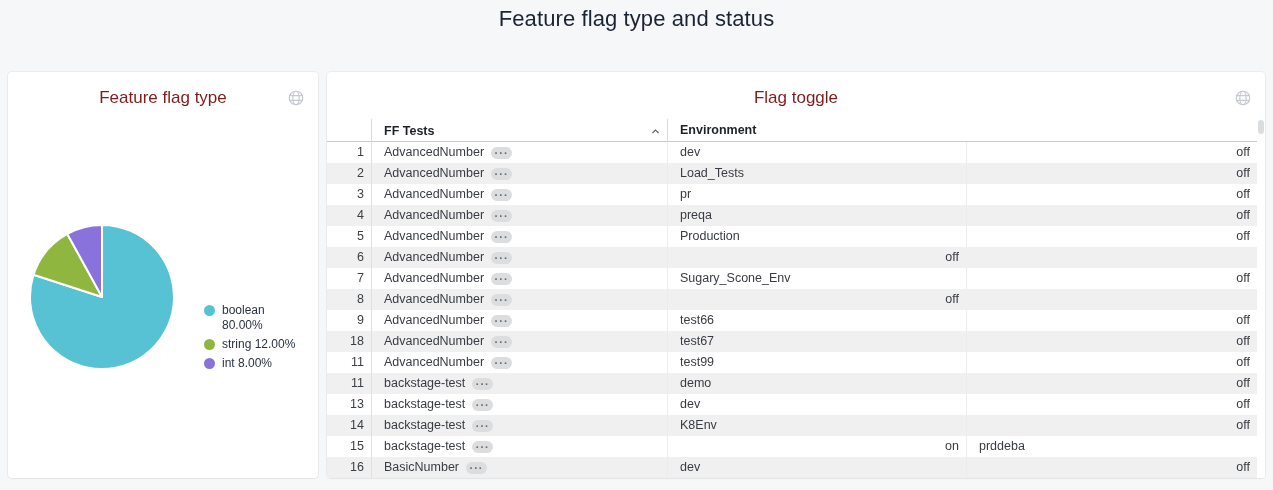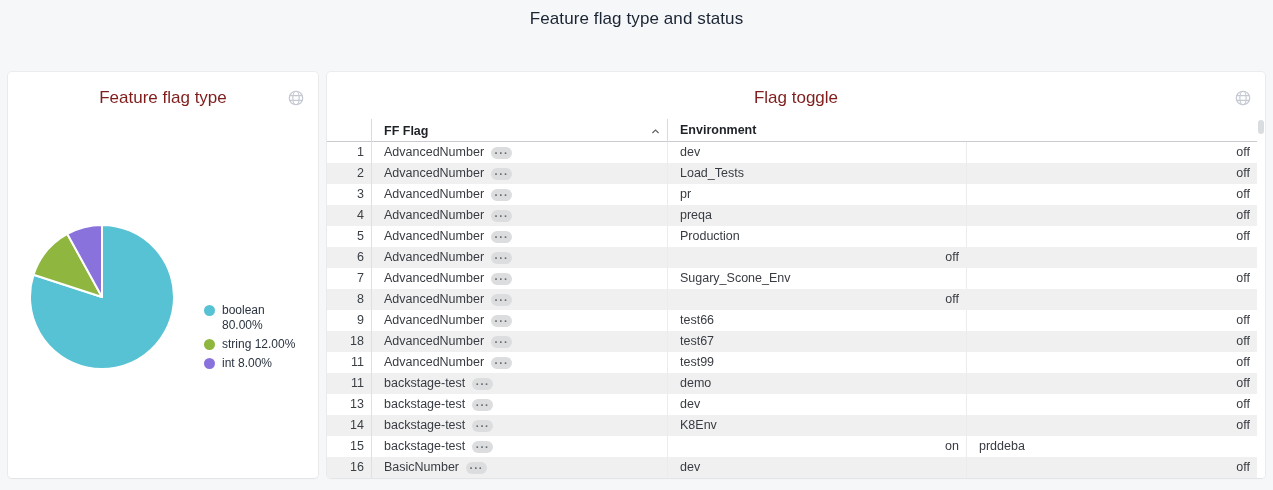--- a/index.html
+++ b/index.html
@@ -6,21 +6,21 @@
   html,body { width:1273px; height:490px; overflow:hidden; }
   body {
     font-family:"Liberation Sans", sans-serif;
     background:#f6f7f9;
     position:relative;
     color:#20262e;
   }
   .page-title {
     position:absolute; top:0; left:0; width:1273px; height:38px;
     display:flex; align-items:center; justify-content:center;
-    font-size:17px; font-weight:500; color:#1a2433; letter-spacing:.1px;
+    font-size:22px; font-weight:500; color:#1a2433; letter-spacing:.1px;
   }
   .card {
     position:absolute; top:72px; background:#ffffff;
     border-radius:4px; overflow:hidden;
     box-shadow:0 0 0 1px rgba(0,0,0,0.045), 0 1px 2px rgba(0,0,0,0.04);
   }
   .card-pie  { left:8px;   width:310px; height:406px; }
   .card-table{ left:327px; width:938px; height:406px; }
   .card-title {
     height:47px; display:flex; align-items:center; justify-content:center;
@@ -115,21 +115,21 @@
       <ellipse cx="12" cy="12" rx="4.2" ry="9"></ellipse>
       <line x1="3.6" y1="8.8" x2="20.4" y2="8.8"></line>
       <line x1="3.6" y1="15.2" x2="20.4" y2="15.2"></line>
     </svg>
   </span>
 
   <div class="tbl">
     <div class="thead">
       <div class="hcell"></div>
       <div class="hcell h-name">
-        <span>FF Flag</span>
+        <span>FF Tests</span>
         <span class="sort-icon">
           <svg width="11" height="11" viewBox="0 0 16 16">
               <path d="M3.5 10.2 L8 5.8 L12.5 10.2" fill="none" stroke="#5f6368" stroke-width="1.7"></path>
             </svg>
         </span>
       </div>
       <div class="hcell h-env">Environment</div>
       <div class="hcell h-status">FF Status</div>
     </div>
     <div id="tbody">

